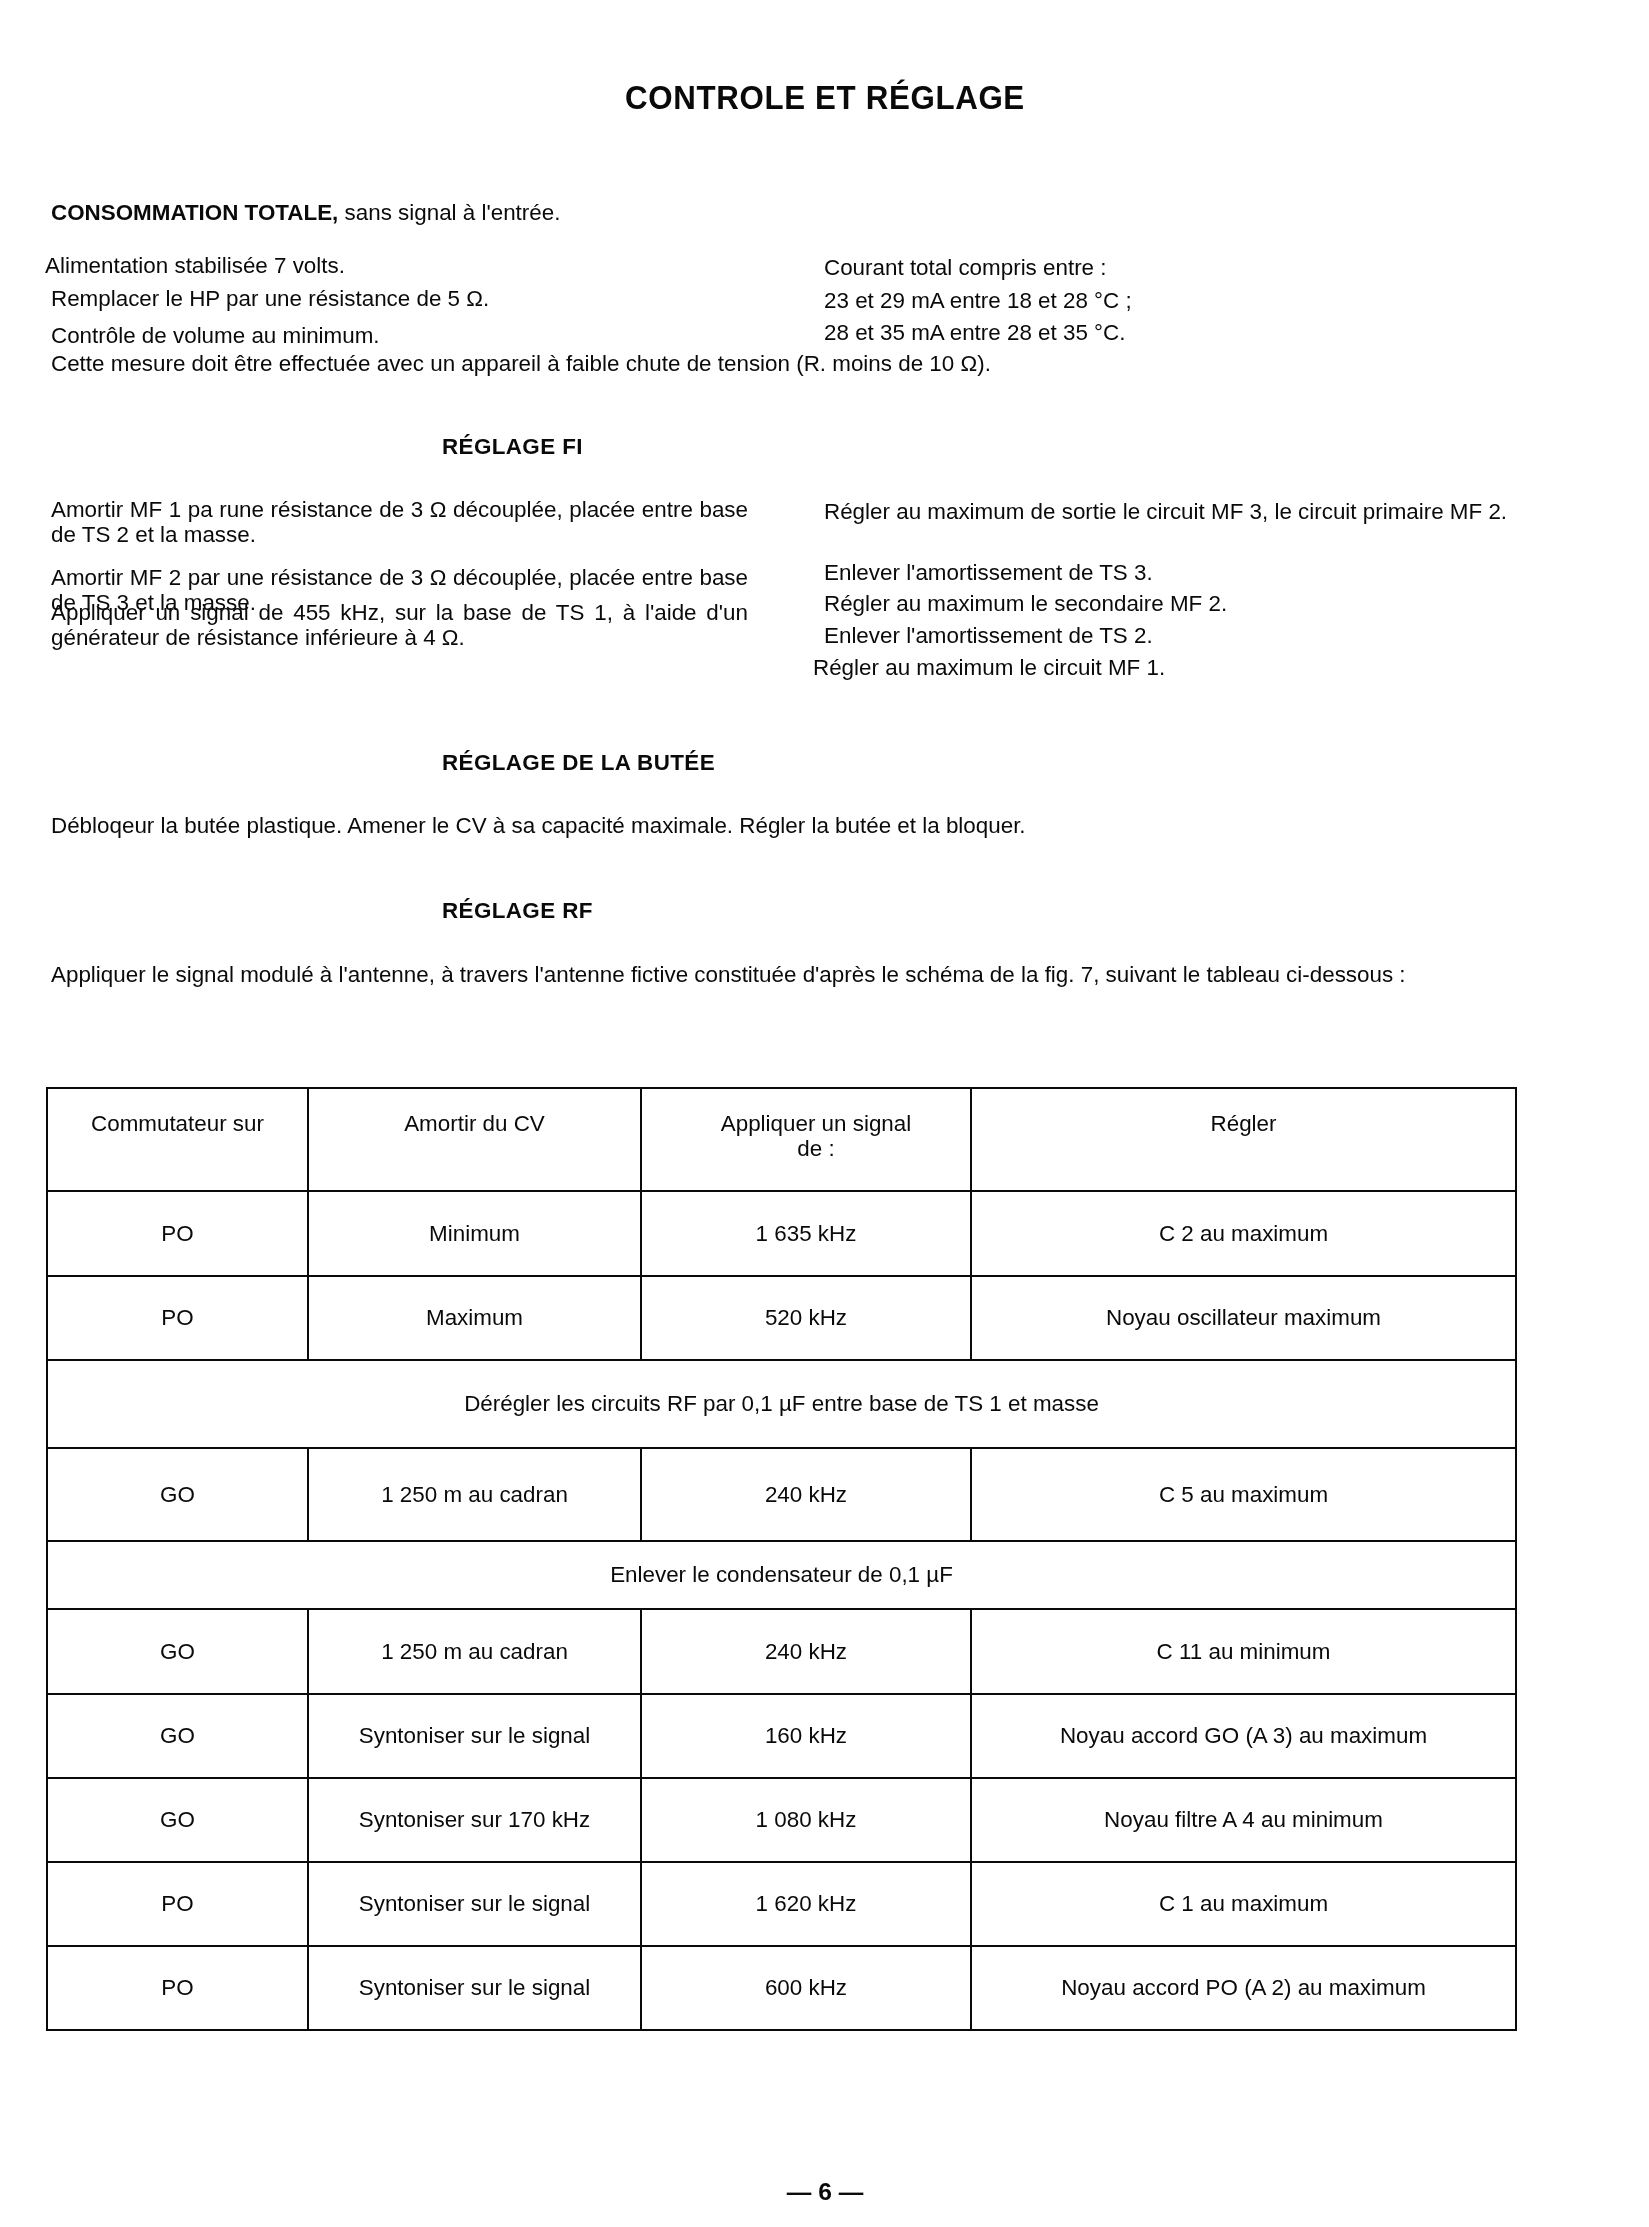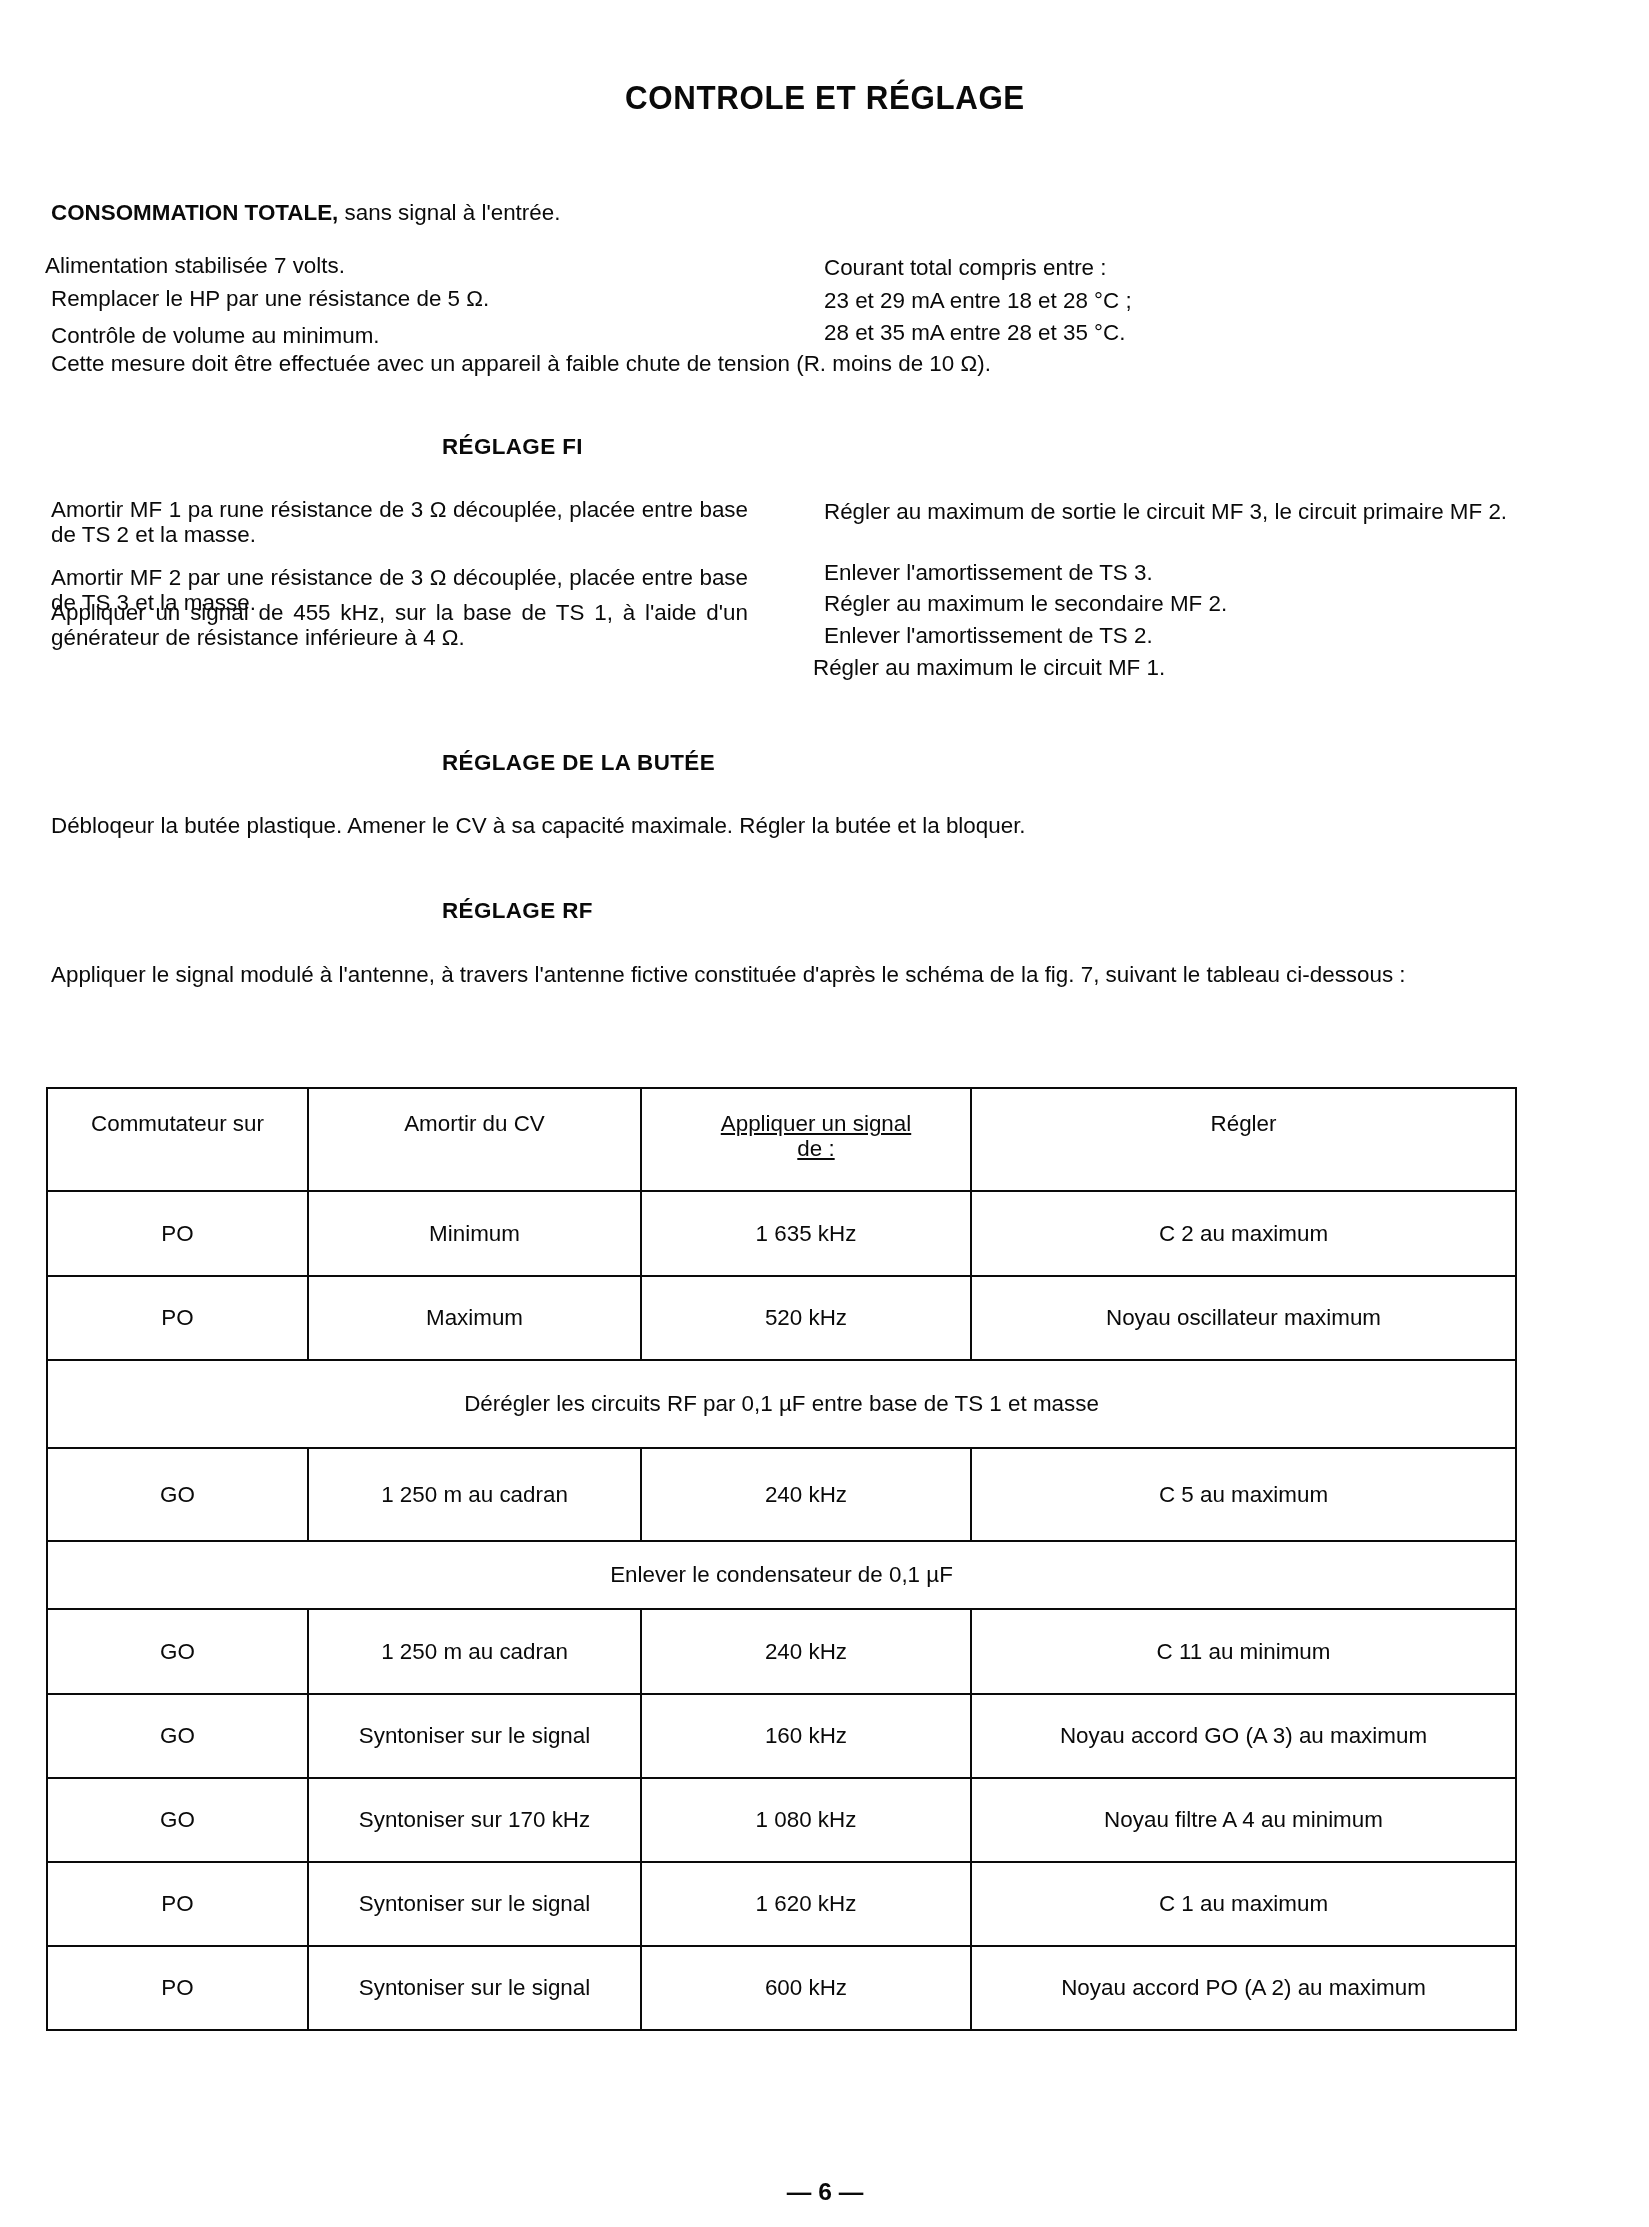--- a/index.html
+++ b/index.html
@@ -92,21 +92,21 @@
   <colgroup>
     <col style="width:261px">
     <col style="width:333px">
     <col style="width:330px">
     <col style="width:545px">
   </colgroup>
   <thead>
     <tr style="height:103px;">
       <th style="padding-left:29px;padding-right:29px;">Commutateur sur</th>
       <th>Amortir du CV</th>
-      <th style="padding-left:72px;padding-right:52px;text-decoration:underline;">Appliquer un signal de :</th>
+      <th style="padding-left:72px;padding-right:52px;">Appliquer un signal de :</th>
       <th>Régler</th>
     </tr>
   </thead>
   <tbody>
     <tr style="height:85px;">
       <td>PO</td>
       <td>Minimum</td>
       <td>1 635 kHz</td>
       <td>C 2 au maximum</td>
     </tr>

